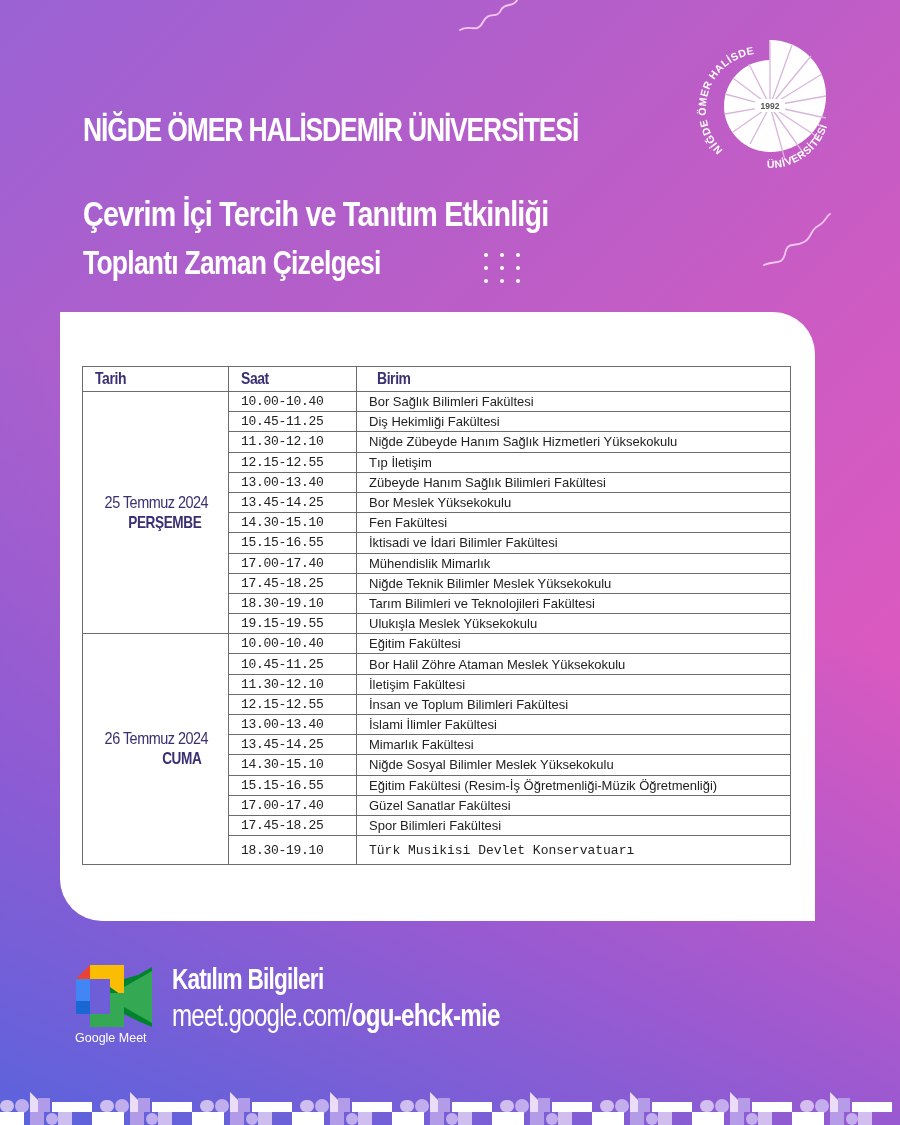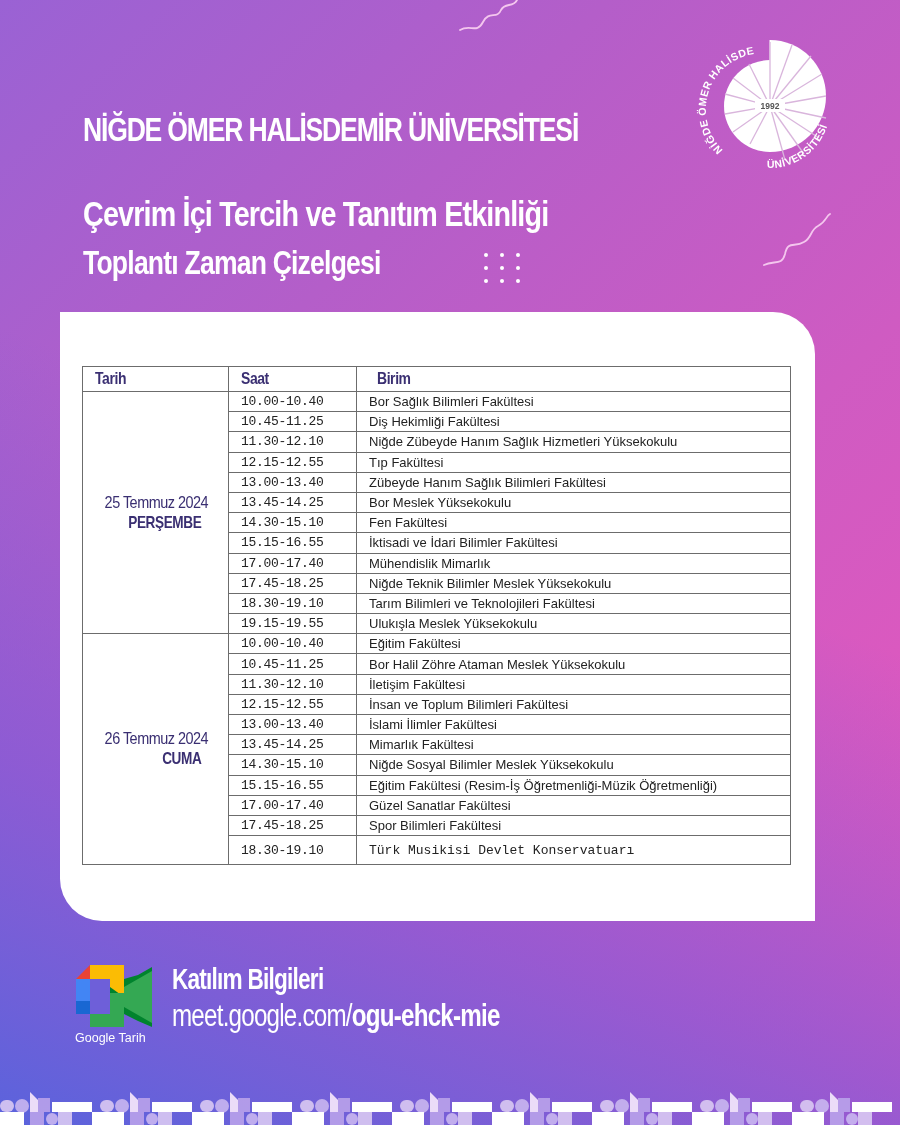--- a/index.html
+++ b/index.html
@@ -169,21 +169,21 @@
         <tr>
           <td class="time">10.45-11.25</td>
           <td>Diş Hekimliği Fakültesi</td>
         </tr>
         <tr>
           <td class="time">11.30-12.10</td>
           <td>Niğde Zübeyde Hanım Sağlık Hizmetleri Yüksekokulu</td>
         </tr>
         <tr>
           <td class="time">12.15-12.55</td>
-          <td>Tıp Fakültesi</td>
+          <td>Tıp İletişim</td>
         </tr>
         <tr>
           <td class="time">13.00-13.40</td>
           <td>Zübeyde Hanım Sağlık Bilimleri Fakültesi</td>
         </tr>
         <tr>
           <td class="time">13.45-14.25</td>
           <td>Bor Meslek Yüksekokulu</td>
         </tr>
         <tr>
@@ -270,21 +270,21 @@
   <path d="M14 49 L14 62 L44 62 Q48 62 48 58 L48 49 Z" fill="#34a853"></path>
   <path d="M14 36 L14 49 L48 49 L48 36 Z" fill="#34a853" opacity="0"></path>
   <rect x="34" y="14" width="14" height="14" fill="#fbbc04"></rect>
   <path d="M48 14 L48 49 L62 56 L76 62 L76 2 L62 10 Z" fill="#00832d"></path>
   <path d="M48 22 L76 6 L76 58 L48 42 Z" fill="#34a853"></path>
   <polygon points="48,32 34,22 34,42" fill="#00832d"></polygon>
   <rect x="14" y="14" width="20" height="35" fill="#6e5fd9"></rect>
   <rect x="34" y="28" width="14" height="21" fill="#34a853"></rect>
   <rect x="14" y="49" width="34" height="13" fill="#34a853"></rect>
 </svg>
-<div class="meet-caption">Google Tarih</div>
+<div class="meet-caption">Google Meet</div>
 
 <h3 class="join-title">Katılım Bilgileri</h3>
 <p class="join-link"><span>meet.google.com/</span><b>ogu-ehck-mie</b></p>
 
 <svg class="pattern" viewBox="0 0 900 33" preserveAspectRatio="none">
   <defs>
     <g id="motif">
       <rect x="0" y="8" width="14" height="12" rx="6" fill="#d9c9f2" opacity="0.9"></rect>
       <circle cx="22" cy="14" r="7" fill="#c9b6ef" opacity="0.9"></circle>
       <path d="M30 0 L38 8 L38 20 L30 20 Z" fill="#ebdcf8"></path>

